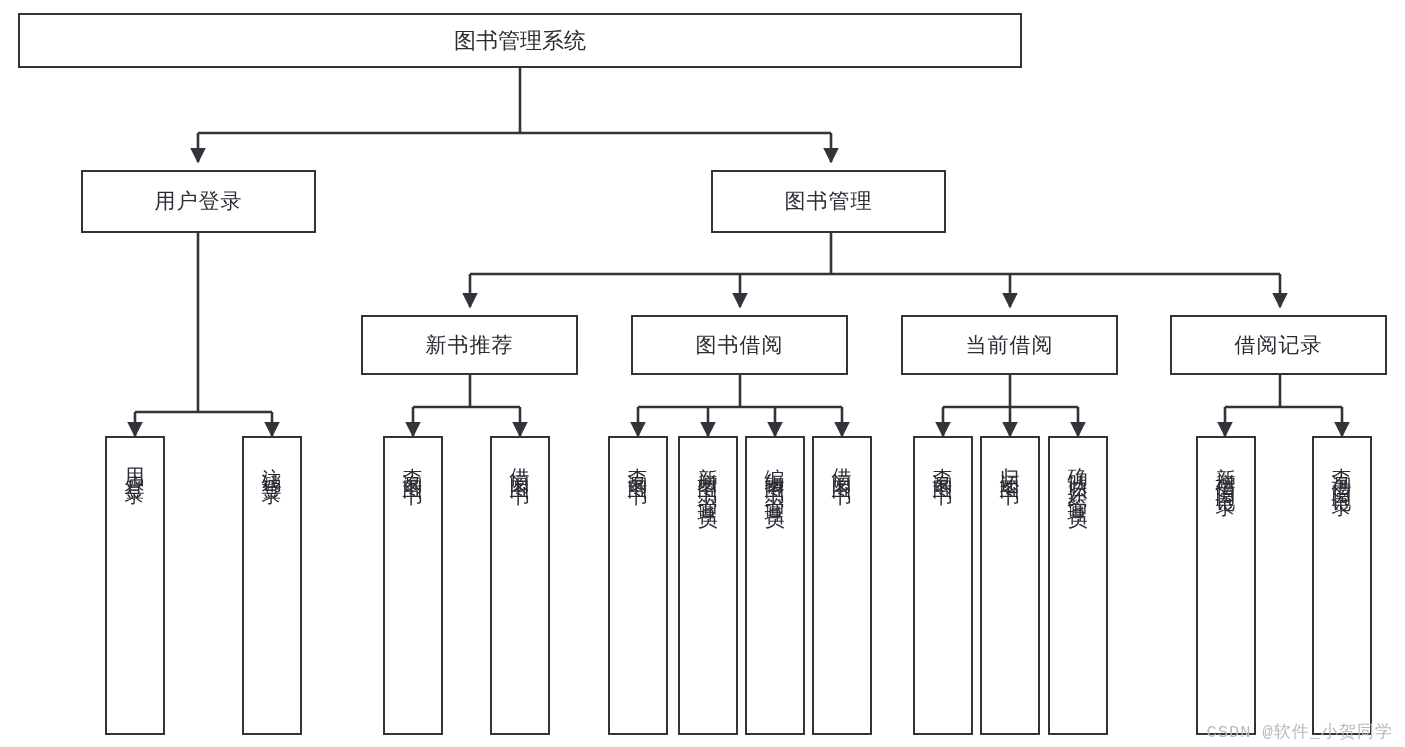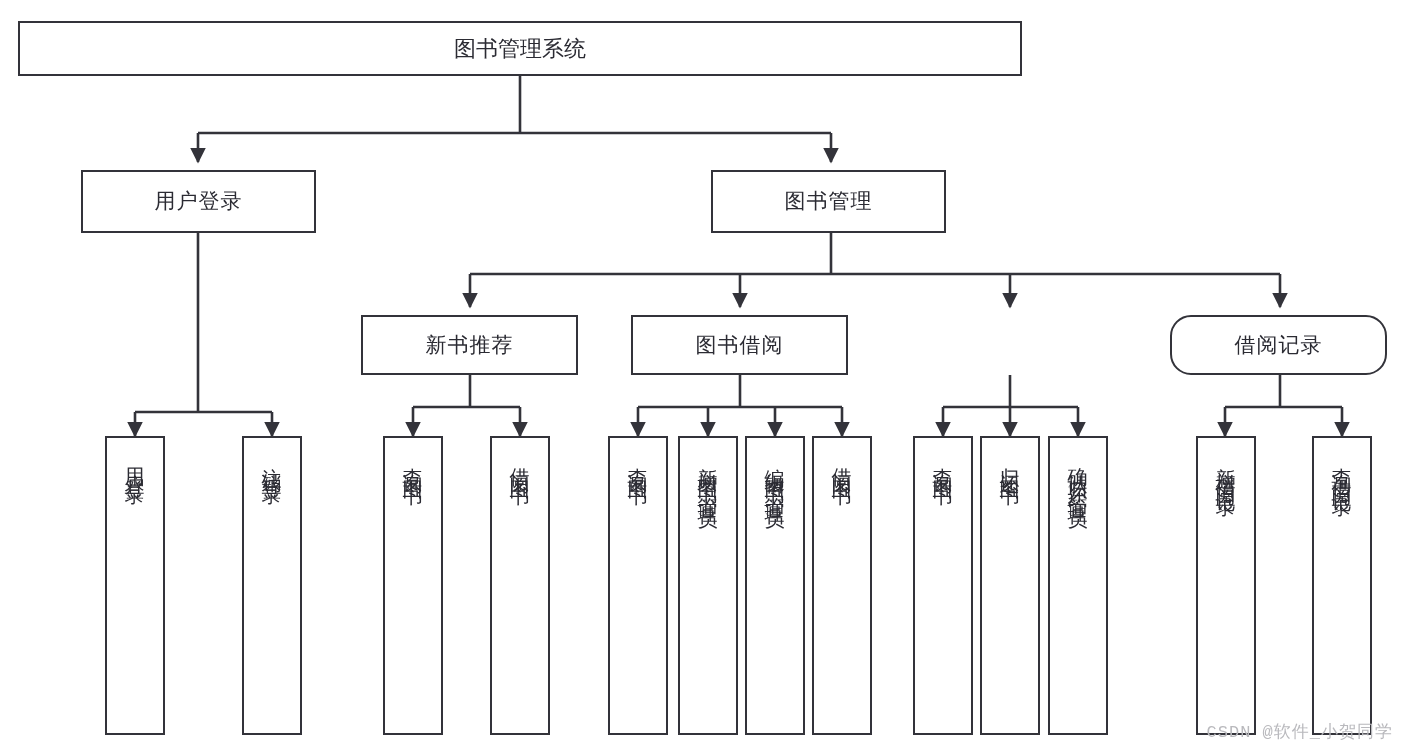--- a/index.html
+++ b/index.html
@@ -2,21 +2,21 @@
 <html><head>
 <meta charset="utf-8">
 <style>
   html,body{margin:0;padding:0;background:#ffffff;}
   body{font-family:"DejaVu Sans","Liberation Sans",sans-serif;}
   #stage{position:relative;width:1405px;height:747px;background:#ffffff;overflow:hidden;}
   svg.links{position:absolute;left:0;top:0;width:1405px;height:747px;}
   .node{position:absolute;box-sizing:border-box;background:#ffffff;border:2px solid #33333a;
         display:flex;align-items:center;justify-content:center;text-align:center;color:#2b2b33;}
   .node.h{font-size:21px;letter-spacing:1px;line-height:1.25;}
-  .node.root{font-size:22px;margin-top:8px;}
+  .node.root{font-size:22px;}
   .node.leaf{writing-mode:vertical-rl;text-orientation:upright;font-size:20px;letter-spacing:6px;
              line-height:1.1;padding:14px 0;justify-content:flex-start;align-items:center;}
   .leafwrap{display:block;}
   #watermark{position:absolute;right:12px;bottom:4px;font-size:17px;color:#b9b9bd;
              letter-spacing:1px;white-space:nowrap;font-family:Liberation Mono, monospace;}
 </style>
 </head>
 <body>
 
 <div id="stage">
@@ -81,21 +81,24 @@
   <div class="node h" style="left:711px;top:170px;width:235px;height:63px;">
     <span class="lbl">图书管理</span>
   </div>
 
   <div class="node h" style="left:631px;top:315px;width:217px;height:60px;">
     <span class="lbl">图书借阅</span>
   </div>
   <div class="node h" style="left:361px;top:315px;width:217px;height:60px;">
     <span class="lbl">新书推荐</span>
   </div>
-  <div class="node h" style="left:1170px;top:315px;width:217px;height:60px;border-radius:21px;">
+  <div class="node h" style="left:901px;top:315px;width:217px;height:60px;">
+    <span class="lbl">当前借阅</span>
+  </div>
+  <div class="node h" style="left:1170px;top:315px;width:217px;height:60px;">
     <span class="lbl">借阅记录</span>
   </div>
 
   <div class="node leaf" style="left:105px;top:436px;width:60px;height:299px;">
     <span class="leafwrap">用户登录</span>
   </div>
   <div class="node leaf" style="left:242px;top:436px;width:60px;height:299px;">
     <span class="leafwrap">注销登录</span>
   </div>
 

